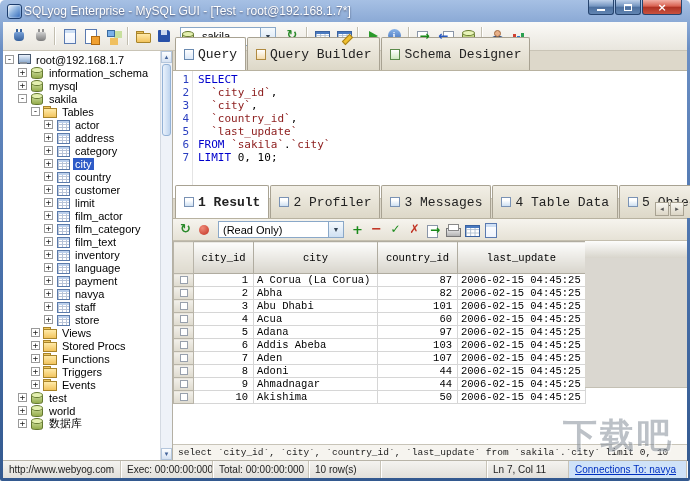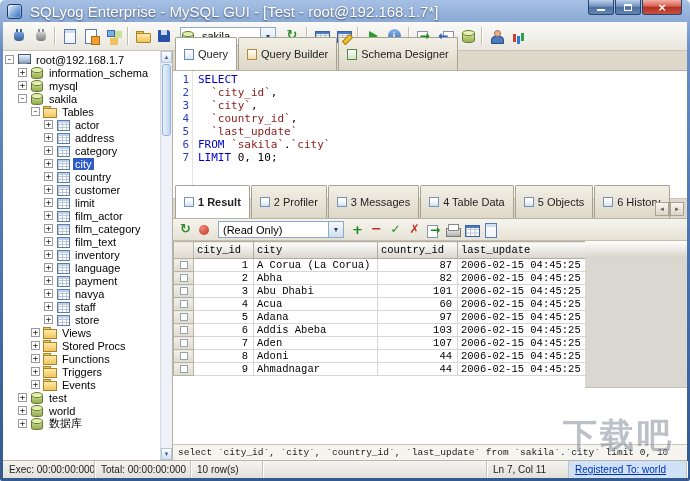--- a/index.html
+++ b/index.html
@@ -3,21 +3,21 @@
 <meta charset="utf-8">
 <style>
   *{margin:0;padding:0;box-sizing:border-box;}
   html,body{width:690px;height:481px;font-family:"Liberation Sans",sans-serif;}
   .window{position:relative;width:690px;height:481px;border-radius:5px 5px 2px 2px;overflow:hidden;
     background:linear-gradient(180deg,#a6c0e4 0%,#6b8fc4 10%,#4971ab 55%,#33598f 100%);}
   
   .titlebar{position:absolute;top:0;left:0;right:0;height:22px;display:flex;align-items:center;padding:0 7px;}
   .app-icon{width:15px;height:15px;border-radius:3px;border:1px solid #1c3c6c;flex:none;
     background:linear-gradient(135deg,#f4f8ff 0%,#8fb4e0 45%,#2a64b8 100%);box-shadow:inset 0 0 2px #fff;}
-  .title-text{color:#fff;font-size:15px;margin-left:8px;white-space:nowrap;text-shadow:0 1px 2px rgba(0,0,30,.6);}
+  .title-text{color:#fff;font-size:12px;margin-left:2px;white-space:nowrap;text-shadow:0 1px 2px rgba(0,0,30,.6);}
   .win-controls{position:absolute;top:0;right:8px;display:flex;}
   .win-btn{width:26px;height:15px;margin-left:1px;border:1px solid #27456f;border-top:none;border-radius:0 0 3px 3px;
     background:linear-gradient(#bdd0ea,#7495c0 45%,#4c6f9e 50%,#6285b2);display:flex;align-items:center;justify-content:center;}
   .win-btn.close{width:40px;background:linear-gradient(#f2b0a6,#d8604f 45%,#ae3122 50%,#c9523f);}
   .glyph-min{width:8px;height:2px;background:#fff;margin-top:5px;}
   .glyph-max{width:8px;height:7px;border:1px solid #fff;border-top:2px solid #fff;}
   .glyph-close{color:#fff;font:bold 11px/13px "DejaVu Sans",sans-serif;}
   
   .content{position:absolute;top:22px;left:3px;right:3px;bottom:3px;background:#ebe8e0;display:flex;flex-direction:column;}
   .menubar{height:18px;background:linear-gradient(#fdfdfc,#eeece6);border-bottom:1px solid #d8d4c8;display:flex;align-items:center;padding:0 2px;flex:none;}
@@ -90,21 +90,21 @@
     background-size:100% 100%,4px 100%,100% 3px;}
   .tree-label{padding:0 2px;color:#000;}
   .tree-label.sel{background:#2e5bc7;color:#fff;}
   .vscroll{position:absolute;top:0;right:0;bottom:0;width:12px;background:#eef2f8;border-left:1px solid #d4dae2;display:flex;flex-direction:column;}
   .sb-btn{height:12px;flex:none;font-size:6px;color:#44649a;display:flex;align-items:center;justify-content:center;background:linear-gradient(#fdfeff,#d6e2f2);border:1px solid #b4c6dc;}
   .sb-thumb{height:72px;margin:1px;background:linear-gradient(90deg,#eaf2fc,#bed4ee);border:1px solid #94b2d6;border-radius:3px;flex:none;}
   .sb-track{flex:1;}
   
   .right-panel{flex:1;display:flex;flex-direction:column;min-width:0;background:#fff;}
   .qtabs,.rtabs{height:20px;background:#ddd8ca;border-bottom:1px solid #b8b2a0;display:flex;align-items:flex-end;padding:2px 2px 0;flex:none;position:relative;}
-  .qtab,.rtab{height:18px;display:inline-flex;align-items:center;padding:16px 8px;font-size:11px;border:1px solid #a8a292;border-bottom:none;border-radius:2px 2px 0 0;background:linear-gradient(#f2efe6,#ddd8c8);margin-right:1px;color:#222;white-space:nowrap;}
+  .qtab,.rtab{height:18px;display:inline-flex;align-items:center;padding:16px 8px;font-size:13px;border:1px solid #a8a292;border-bottom:none;border-radius:2px 2px 0 0;background:linear-gradient(#f2efe6,#ddd8c8);margin-right:1px;color:#222;white-space:nowrap;font-family:Liberation Mono, monospace;}
   .qtab.active,.rtab.active{background:#fff;height:19px;}
   .rtab.active{font-weight:bold;}
   .qt-ico{width:10px;height:11px;border:1px solid #6a8ab0;background:linear-gradient(#fff,#dce8f8);margin-right:4px;flex:none;}
   .qt-builder{background:linear-gradient(#fff,#f4ddb0);border-color:#b08a40;}
   .qt-schema{background:linear-gradient(#fff,#cfe8c0);border-color:#5a8a4a;}
   .rt-ico{width:10px;height:10px;border:1px solid #7a92b4;background:linear-gradient(#fff 30%,#cfe0f2);margin-right:4px;flex:none;}
   .rtab-scroll{position:absolute;right:3px;top:3px;display:flex;gap:1px;}
   .rts-btn{width:14px;height:14px;border:1px solid #a8a292;background:linear-gradient(#f8f6f0,#dcd6c6);font-size:6px;display:flex;align-items:center;justify-content:center;color:#555;}
   .hint{height:15px;background:#fbfbf6;border-bottom:1px solid #ddd9cd;font-size:10px;line-height:14px;padding:0 4px;color:#000;white-space:nowrap;overflow:hidden;flex:none;}
   .editor{height:128px;display:flex;border-bottom:1px solid #c8c4b8;font:11px/13px "DejaVu Sans Mono",monospace;background:#fff;flex:none;}
@@ -113,21 +113,21 @@
   .code{flex:1;padding:2px 0 0 5px;white-space:pre;overflow:hidden;}
   .code-line{height:13px;white-space:pre;}
   .tok-kw{color:#0000cc;}
   .tok-id{color:#8b1a1a;}
   .tok-pl{color:#000;}
   .tok-num{color:#000;}
   .rtoolbar{height:22px;background:linear-gradient(#f6f4ee,#e6e2d6);border-bottom:1px solid #c4beae;display:flex;align-items:center;padding:0 3px;flex:none;}
   
   .grid-area{flex:1;position:relative;background:#fff;overflow:hidden;}
   table.grid{border-collapse:collapse;table-layout:fixed;font:10.5px/12px "Liberation Mono",monospace;}
-  .grid th{height:17px;background:linear-gradient(#fdfdfc,#d8d5cc);border:1px solid #b0aca0;font-weight:normal;text-align:left;padding:0 3px;overflow:hidden;}
+  .grid th{height:32px;background:linear-gradient(#fdfdfc,#d8d5cc);border:1px solid #b0aca0;font-weight:normal;text-align:center;padding:0 3px;overflow:hidden;}
   .grid td{height:13px;border:1px solid #d6d6d6;padding:0 3px;white-space:nowrap;overflow:hidden;background:#fff;}
   .grid td.selcell,.grid th.selcell{width:20px;background:linear-gradient(#f2f0ea,#dedace);border:1px solid #b8b4a8;padding:0;}
   .rowbox{display:block;width:8px;height:8px;border:1px solid #98a0ac;background:#fff;margin:0 auto;}
   .col0{width:60px;}.col1{width:124px;}.col2{width:80px;}.col3{width:128px;}
   td.num{text-align:right;padding-right:5px;}
   .grid-right{position:absolute;left:412px;top:0;right:0;height:147px;background-color:#dad7d0;
     background-image:linear-gradient(#fdfdfc,#d8d5cc);background-size:100% 17px;background-repeat:no-repeat;border-bottom:1px solid #c4c0b4;}
   .echo{height:16px;border-top:1px solid #c8c4b8;background:#f6f4ef;font:9.5px/15px "Liberation Mono",monospace;padding:0 5px;white-space:nowrap;overflow:hidden;color:#222;flex:none;}
   
   .statusbar{height:18px;background:linear-gradient(#f4f3f0,#e2e0da);border-top:1px solid #b8b4a8;display:flex;align-items:stretch;font-size:10px;color:#222;flex:none;}
@@ -572,33 +572,43 @@
                 </tr>
                 <tr>
                   <td class="selcell">
                     <span class="rowbox"></span>
                   </td>
                   <td class="col0 num">9</td>
                   <td class="col1">Ahmadnagar</td>
                   <td class="col2 num">44</td>
                   <td class="col3">2006-02-15 04:45:25</td>
                 </tr>
+                <tr>
+                  <td class="selcell">
+                    <span class="rowbox"></span>
+                  </td>
+                  <td class="col0 num">10</td>
+                  <td class="col1">Akishima</td>
+                  <td class="col2 num">50</td>
+                  <td class="col3">2006-02-15 04:45:25</td>
+                </tr>
               </tbody>
           </table>
           <div class="grid-right"></div>
         </div>
 
         <div class="echo">select `city_id`, `city`, `country_id`, `last_update` from `sakila`.`city`  limit 0, 10</div>
       </div>
     </div>
 
     <div class="statusbar">
+      <span class="sseg sw-site">http://www.webyog.com</span>
       <span class="sseg sw-exec">Exec: 00:00:00:000</span>
       <span class="sseg sw-total">Total: 00:00:00:000</span>
       <span class="sseg sw-rows">10 row(s)</span>
       <span class="sseg sw-spacer"></span>
       <span class="sseg sw-cursor">Ln 7, Col 11</span>
-      <span class="sseg sw-reg">Registered To: world</span>
+      <span class="sseg sw-reg">Connections To: navya</span>
     </div>
   </div>
 
   <div class="watermark">下载吧</div>
 </div>
 
 </body></html>

